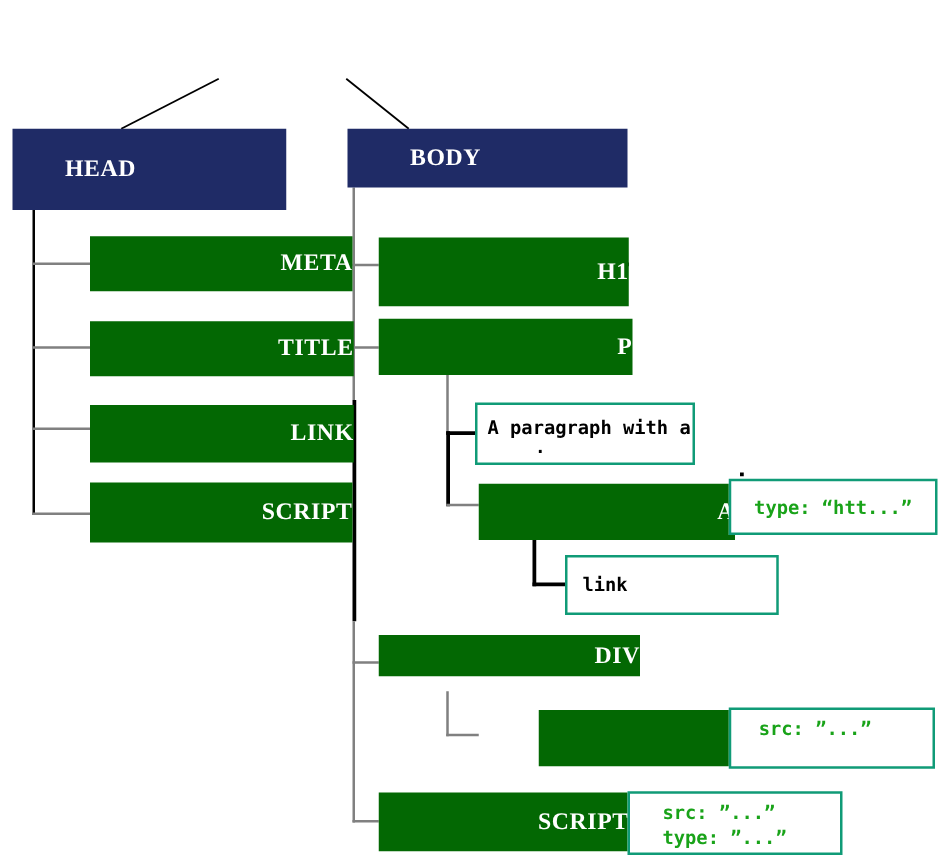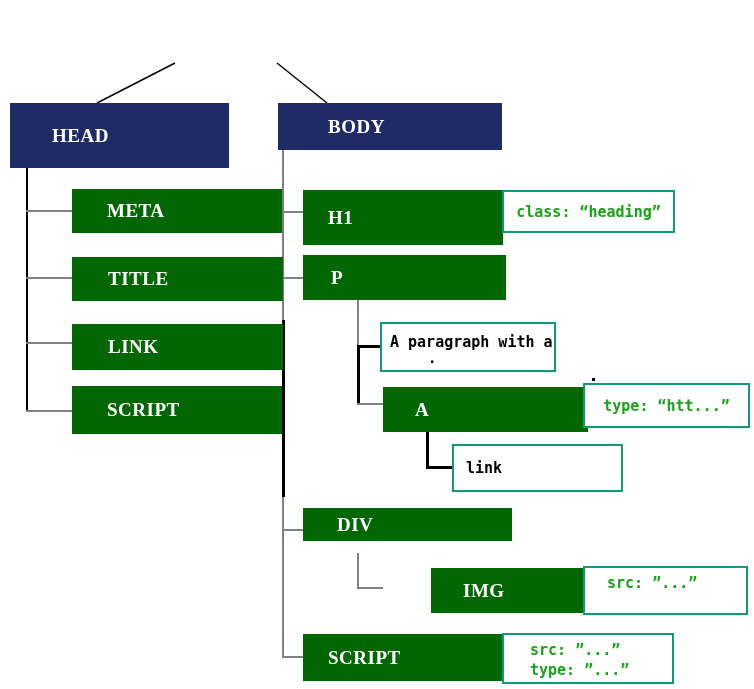--- a/index.html
+++ b/index.html
@@ -7,21 +7,21 @@
     position:relative;width:754px;height:689px;background:#fff;overflow:hidden;
     font-family:"Liberation Serif",serif;
   }
   .node{
     position:absolute;display:flex;align-items:center;
     color:#ffffff;font-weight:bold;font-size:20px;letter-spacing:.5px;
     font-family:"Liberation Serif",serif;
   }
   .node.blue{background:var(--root_blue,#1d3bed);}
   .node.navy{background:var(--branch_navy,#1f2b66);}
-  .node.green{background:var(--element_green,#036803);}
+  .node.green{background:var(--element_green,#036803);justify-content:flex-end;}
   .tbox{
     position:absolute;background:#fff;border:2px solid var(--note_border,#109b77);
     box-sizing:border-box;font-family:"DejaVu Sans Mono",monospace;font-weight:bold;
   }
   .tbox.dark{color:#000;font-size:15px;}
   .tbox.note{color:var(--note_text,#19a319);font-size:15px;}
   .tbox.center{display:flex;align-items:center;justify-content:center;}
   .tbox .ln2{line-height:20px;}
   .ln{position:absolute;}
   .ln.g{background:var(--line_gray,#808080);}
@@ -112,23 +112,20 @@
   </div>
 
   <div class="tbox dark" style="left:380px;top:322px;width:176px;height:50px;padding:9px 0 0 8px;">
     <span>A paragraph with a</span>
     <span class="sub-dot">.</span>
   </div>
   <div class="tbox dark" style="left:452px;top:444px;width:171px;height:48px;display:flex;align-items:center;padding-left:12px;">
     <span>link</span>
   </div>
 
-  <div class="tbox note center" style="left:502px;top:190px;width:173px;height:43px;">
-    <span>class: “heading”</span>
-  </div>
   <div class="tbox note center" style="left:583px;top:383px;width:167px;height:45px;">
     <span>type: “htt...”</span>
   </div>
   <div class="tbox note" style="left:583px;top:566px;width:165px;height:49px;padding:5px 0 0 22px;">
     <div class="ln2">src: ”...”</div>
   </div>
   <div class="tbox note" style="left:502px;top:633px;width:172px;height:51px;padding:5px 0 0 26px;">
     <div class="ln2">src: ”...”</div>
     <div class="ln2">type: ”...”</div>
   </div>

